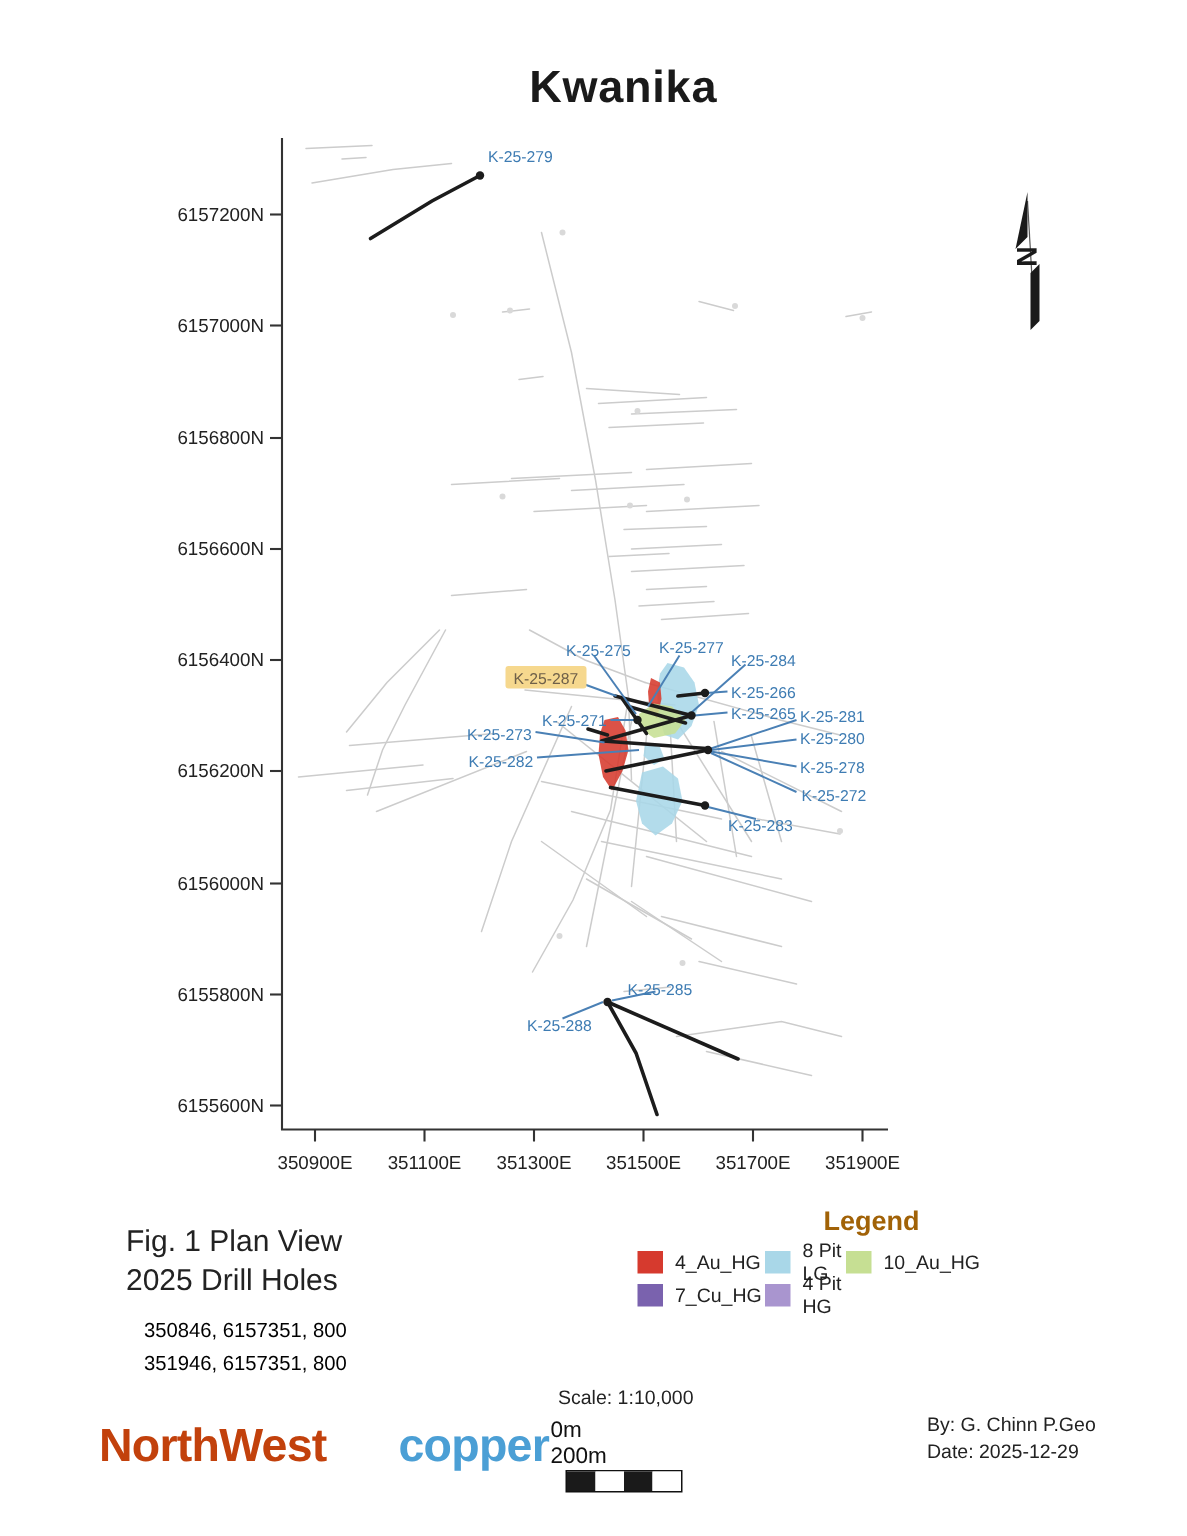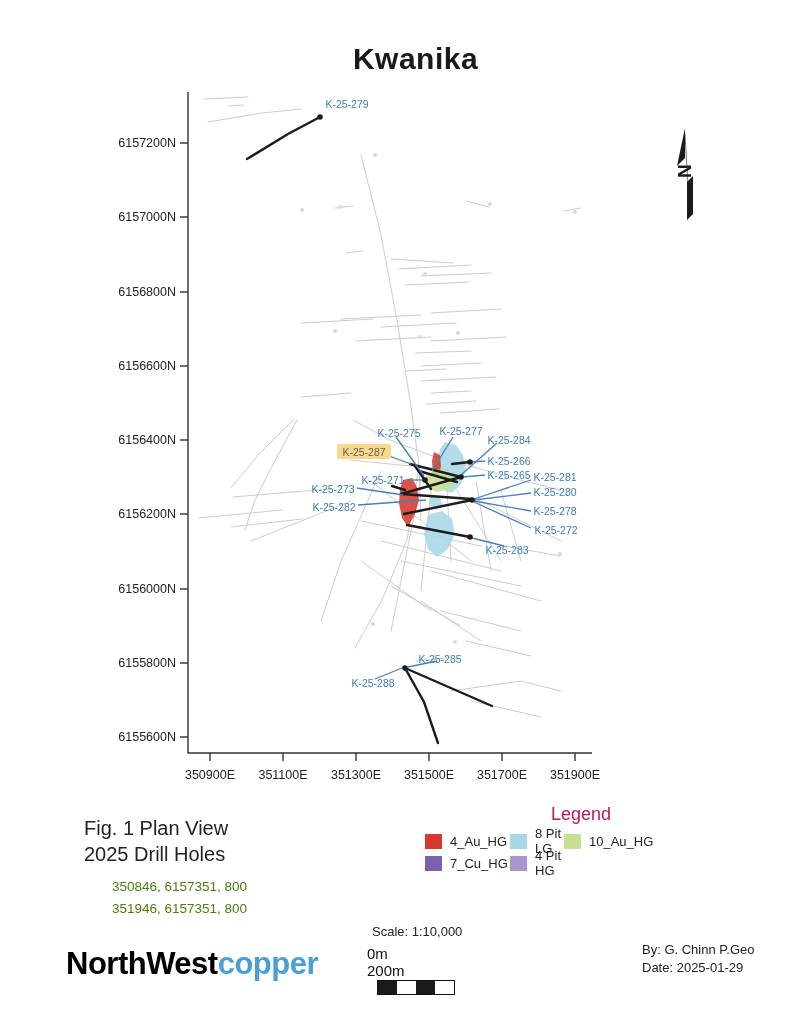--- a/index.html
+++ b/index.html
@@ -8,45 +8,45 @@
     font-family:"Liberation Sans", sans-serif;color:#1f1f1f;overflow:hidden;
   }
   .abs{position:absolute;}
   #title{left:30px;top:42px;width:771px;text-align:center;font-size:30px;font-weight:bold;color:#1a1a1a;letter-spacing:0.5px;}
   #map-svg{left:0;top:0;}
   
   #north-arrow{left:655px;top:122px;}
   
   #fig-caption{left:84px;top:815px;}
   #fig-caption .cap-line{font-size:20px;font-weight:normal;line-height:26px;color:#222;}
-  #fig-caption .coords{margin-top:9px;margin-left:28px;font-size:13.5px;line-height:22px;color:#4d7c0f;}
+  #fig-caption .coords{margin-top:9px;margin-left:12px;font-size:13.5px;line-height:22px;color:#000000;}
   
   #legend{left:400px;top:804px;width:362px;}
-  #legend .legend-head{text-align:center;font-size:18px;font-weight:normal;color:#be185d;}
+  #legend .legend-head{text-align:center;font-size:18px;font-weight:bold;color:#a16207;}
   #legend .legend-title{text-align:center;font-size:16.5px;font-weight:bold;color:#111;margin-top:8px;}
   #legend .legend-rows{margin-top:5px;margin-left:25px;}
   .legend-row{display:flex;align-items:center;height:22px;}
   .legend-item{display:flex;align-items:center;}
   .legend-item .swatch{width:17px;height:15px;margin-right:8px;flex:0 0 auto;}
   .legend-item .swatch-label{font-size:13px;color:#222;}
   .li-w1{width:85px;align-items:flex-end;}
   .li-w2{width:54px;}
   
   #scale-block{left:367px;top:924px;width:120px;}
   #scale-block .scale-text{font-size:13px;margin-left:5px;color:#222;}
   #scale-block .scale-labels{display:flex;justify-content:space-between;width:103px;font-size:15px;margin-top:6px;color:#111;flex-direction:column;}
   #scale-block .scale-bar{display:flex;margin-left:10px;margin-top:1px;border:1.4px solid #111;width:76px;height:13px;}
   .scale-bar span{flex:1 1 auto;}
   .seg-b{background:#1a1a1a;} .seg-w{background:#ffffff;}
   
-  #credits{left:618px;top:941px;font-size:13px;line-height:18px;color:#222;margin-left:24px;}
+  #credits{left:618px;top:941px;font-size:13px;line-height:18px;color:#222;}
   
   #logo{left:66px;top:946px;font-size:31px;font-weight:bold;letter-spacing:-0.5px;}
-  #logo .logo-p1{color:#000000;}
-  #logo .logo-p2{color:#4b9fd5;}
+  #logo .logo-p1{color:#c2410c;}
+  #logo .logo-p2{color:#4b9fd5;margin-left:48px;}
 </style>
 </head>
 <body>
 
 <div id="title" class="abs">Kwanika</div>
 
 <svg id="map-svg" class="abs" width="791" height="1024" viewBox="0 0 791 1024">
     <g>
       <polyline points="188,92 188,753 592,753" fill="none" stroke="#333" stroke-width="1.4"></polyline>
       <line x1="180" y1="143" x2="188" y2="143" stroke="#333" stroke-width="1.4"></line>
@@ -278,18 +278,18 @@
   <div class="scale-bar">
     <span class="seg-b"></span>
     <span class="seg-w"></span>
     <span class="seg-b"></span>
     <span class="seg-w"></span>
   </div>
 </div>
 
 <div id="credits" class="abs">
   <div>By: G. Chinn P.Geo</div>
-  <div>Date: 2025-01-29</div>
+  <div>Date: 2025-12-29</div>
 </div>
 
 <div id="logo" class="abs">
   <span class="logo-p1">NorthWest</span><span class="logo-p2">copper</span>
 </div>
 
 </body></html>

